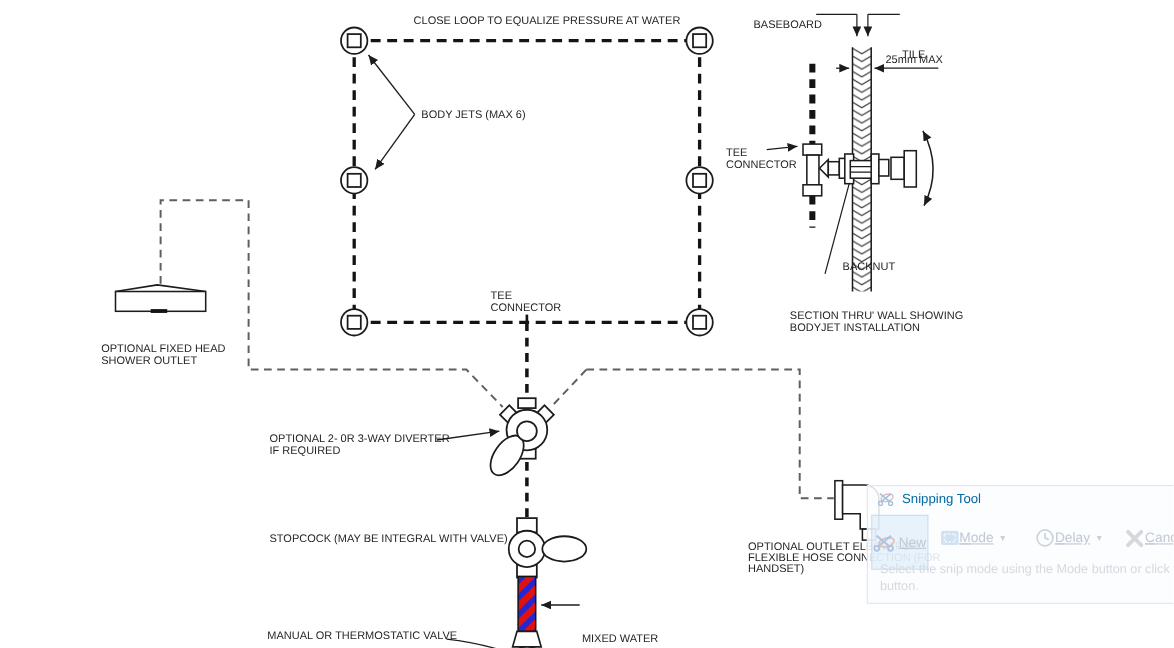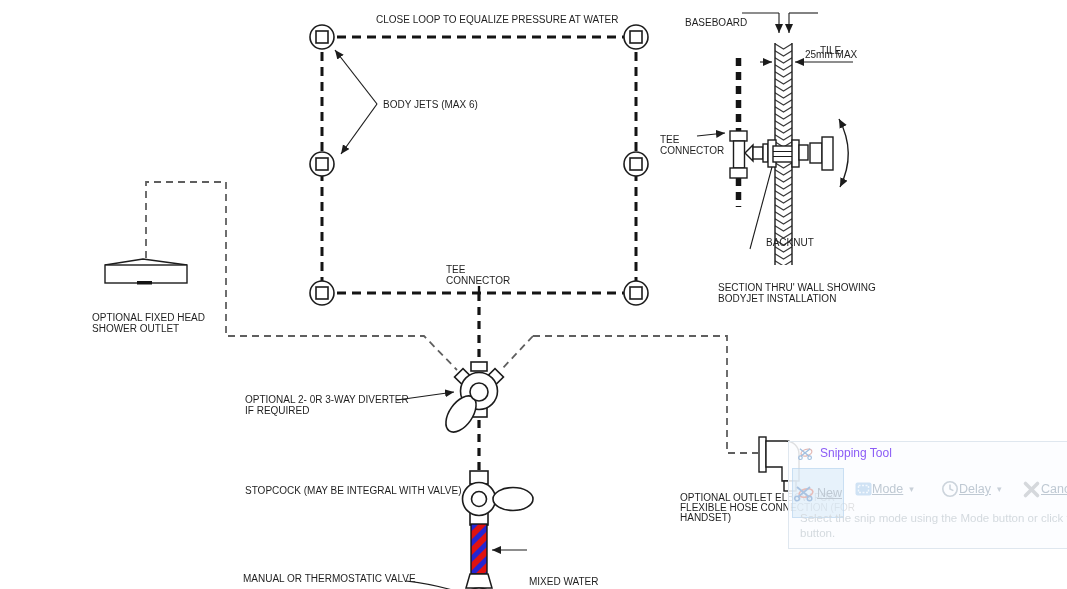--- a/index.html
+++ b/index.html
@@ -7,21 +7,21 @@
          font-family:"Liberation Sans",sans-serif;}
   svg{display:block;}
   .art{position:absolute;left:0;top:0;}
   .lbl{position:absolute;font-size:10px;line-height:10.5px;color:#1f1f1f;white-space:nowrap;}
   .lbl.c{}
   .lh11{line-height:11px;}
   
   .snip-window{position:absolute;left:788px;top:441px;width:281px;height:108px;
     background:rgba(251,253,255,0.87);border:1px solid #dfe7ef;box-sizing:border-box;}
   .snip-title{position:absolute;left:0;top:0;right:0;height:22px;display:flex;align-items:center;gap:7px;
-    padding-left:9px;color:#8b5cf6;font-size:12px;}
+    padding-left:9px;color:#0369a1;font-size:12px;}
   .snip-btn{position:absolute;display:flex;align-items:center;color:#bfc9d3;font-size:12.5px;gap:0;cursor:default;}
   .snip-btn .ul{display:inline-block;text-decoration:underline;}
   .snip-btn .ul::first-letter{text-decoration:underline;}
   .snip-new{left:3px;top:26px;width:52px;height:50px;justify-content:center;gap:3px;
     background:rgba(206,228,247,0.45);border:1px solid rgba(176,208,236,0.55);box-sizing:border-box;}
   .snip-mode{left:66px;top:36px;height:22px;}
   .snip-delay{left:152px;top:36px;height:22px;}
   .snip-cancel{left:233px;top:36px;height:22px;}
   .caret{font-size:9px;color:#c8d0d8;margin-left:6px;}
   .snip-message{position:absolute;left:11px;top:69px;font-size:11.5px;line-height:15px;

